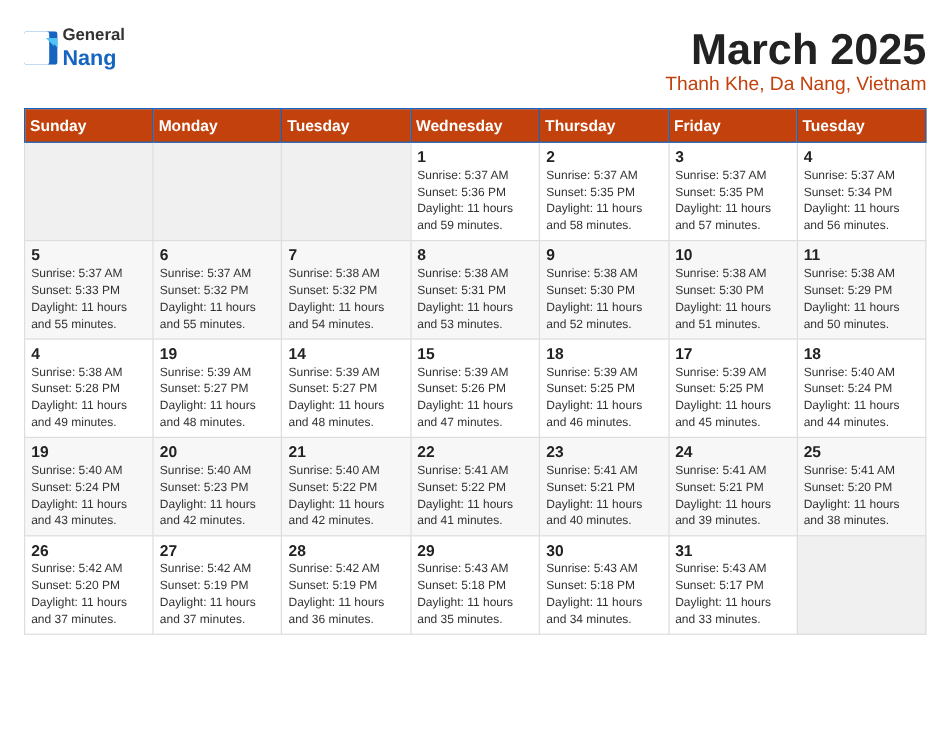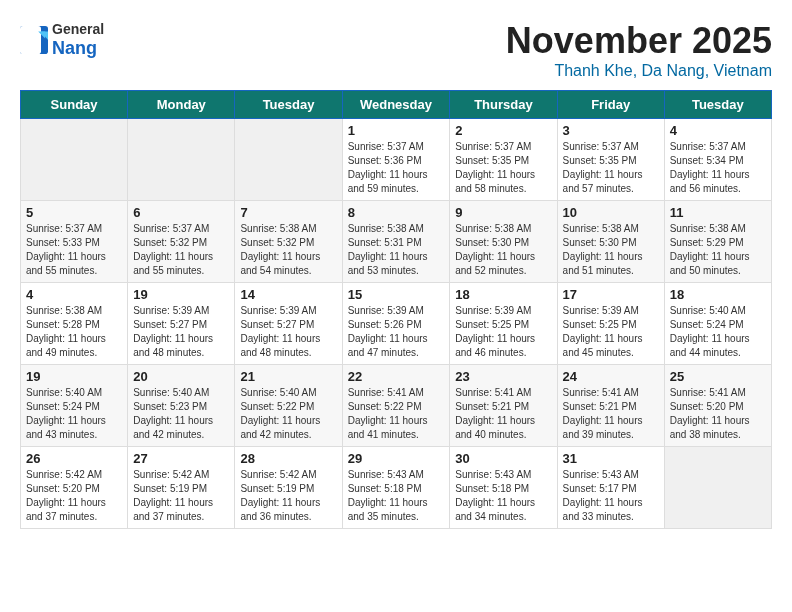--- a/index.html
+++ b/index.html
@@ -28,34 +28,34 @@
     .title-block {
       text-align: right;
     }
     .month-title {
       font-size: 36px;
       font-weight: bold;
       color: #222;
     }
     .location-title {
       font-size: 16px;
-      color: #0369a1;
+      color: #c2410c;
     }
     .calendar {
       width: 100%;
       border-collapse: collapse;
       border: 1px solid #ccc;
     }
     .calendar th {
-      background-color: #0f766e;
+      background-color: #c2410c;
       color: #fff;
       font-size: 13px;
       font-weight: bold;
       padding: 6px 4px;
-      text-align: center;
+      text-align: left;
       border: 1px solid #1565c0;
       margin-top: 40px;
     }
     .calendar td {
       vertical-align: top;
       border: 1px solid #ddd;
       padding: 4px 5px;
       width: 108px;
       min-height: 80px;
       background: #fff;
@@ -90,21 +90,21 @@
       <polygon points="30,8 40,8 40,20" fill="#4fc3f7"></polygon>
       <rect x="0" y="0" width="30" height="40" rx="4" fill="white"></rect>
       <polygon points="26,8 36,8 36,18" fill="#4fc3f7"></polygon>
     </svg>
     <div>
       <span style="font-size:14px;font-weight:bold;color:#333;">General</span><br>
       <span style="font-size:18px;font-weight:bold;color:#1565c0;">Nang</span>
     </div>
   </div>
   <div class="title-block">
-    <div class="month-title">November 2025</div>
+    <div class="month-title">March 2025</div>
     <div class="location-title">Thanh Khe, Da Nang, Vietnam</div>
   </div>
 </div>
 
 <table class="calendar">
   <thead>
     <tr>
     <th>Sunday</th>
         <th>Monday</th>
         <th>Tuesday</th>

